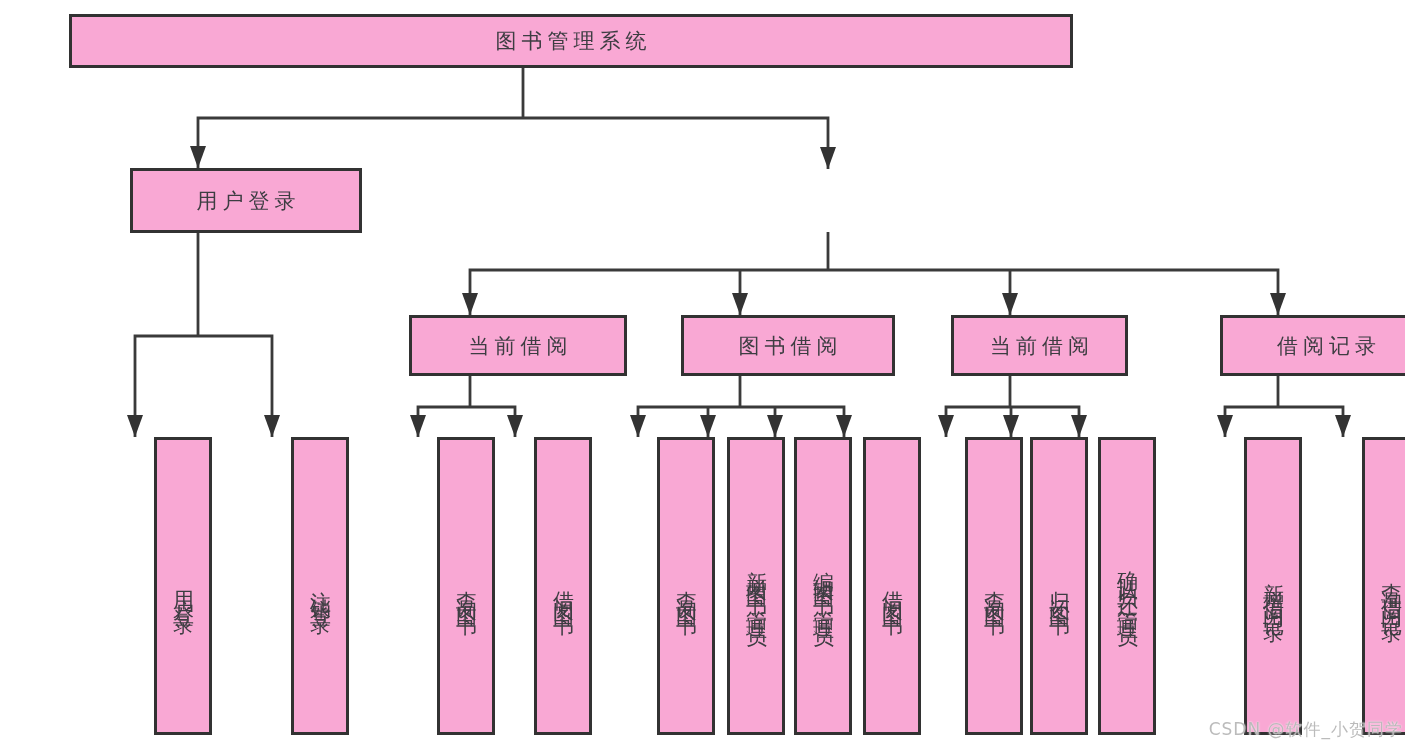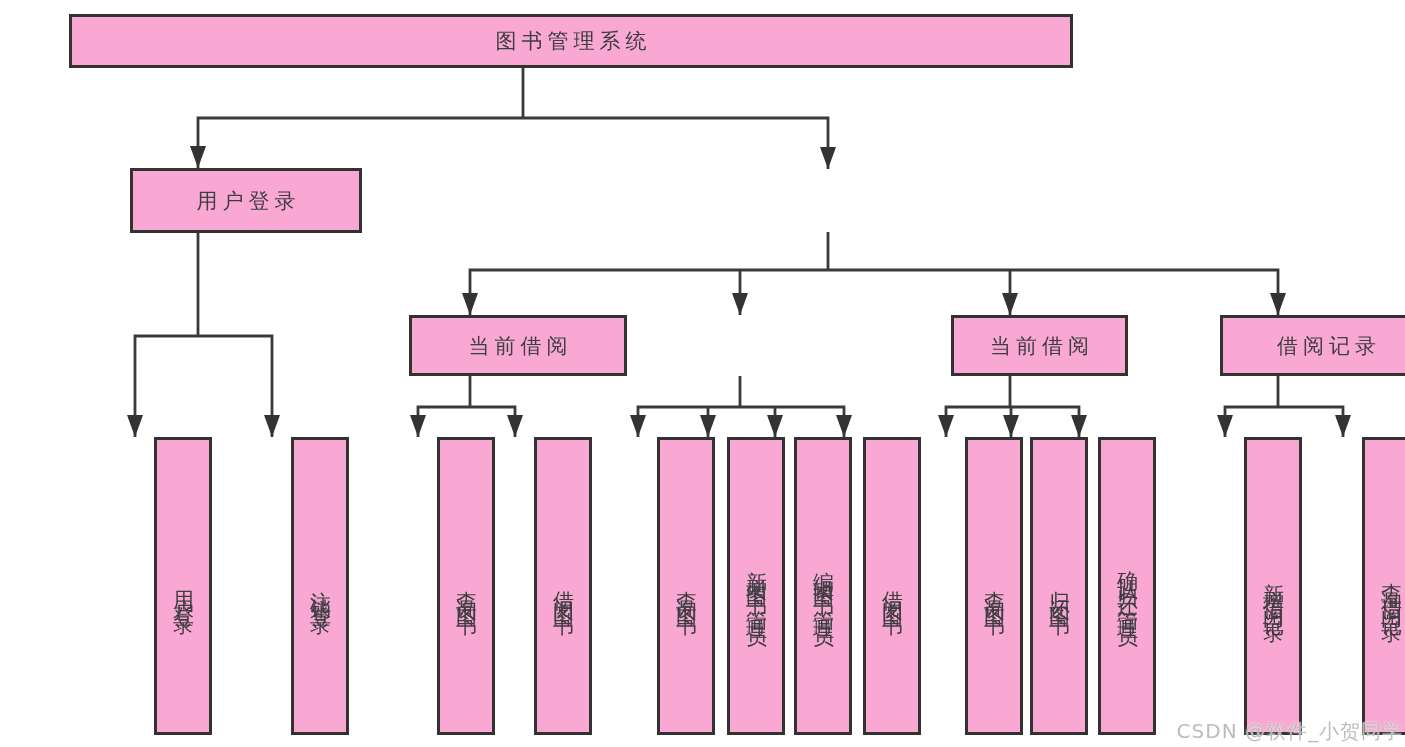--- a/index.html
+++ b/index.html
@@ -55,21 +55,21 @@
   #l-bb-borrow  {left:815px;}
   #l-cb-query   {left:917px;}
   #l-cb-return  {left:982px;}
   #l-cb-confirm {left:1050px;}
   #l-br-add     {left:1196px;}
   #l-br-query   {left:1314px;}
   .watermark{
     position:absolute;
     right:2px;
     top:718px;
-    font-size:20px;
+    font-size:17px;
     letter-spacing:1px;
     color:rgba(183,183,183,0.95);
     text-shadow:0 0 2px #ffffff;
     white-space:nowrap;
   }
 </style>
 </head>
 <body>
 
 <div class="stage">
@@ -123,20 +123,21 @@
       <polygon points="1217,415 1233,415 1225,437"></polygon>
       <polygon points="1335,415 1351,415 1343,437"></polygon>
     </g>
   </svg>
 
   <div class="node hnode" id="n-root">图书管理系统</div>
 
   <div class="node hnode" id="n-user-login">用户登录</div>
 
   <div class="node hnode" id="n-new-book-rec">当前借阅</div>
+  <div class="node hnode" id="n-book-borrow">图书借阅</div>
   <div class="node hnode" id="n-current-borrow">当前借阅</div>
   <div class="node hnode" id="n-borrow-records">借阅记录</div>
 
   <div class="node vnode leaf" id="l-user-login">
     <span class="vtext">用户登录</span>
   </div>
   <div class="node vnode leaf" id="l-logout">
     <span class="vtext">注销登录</span>
   </div>
   <div class="node vnode leaf" id="l-rec-query">

